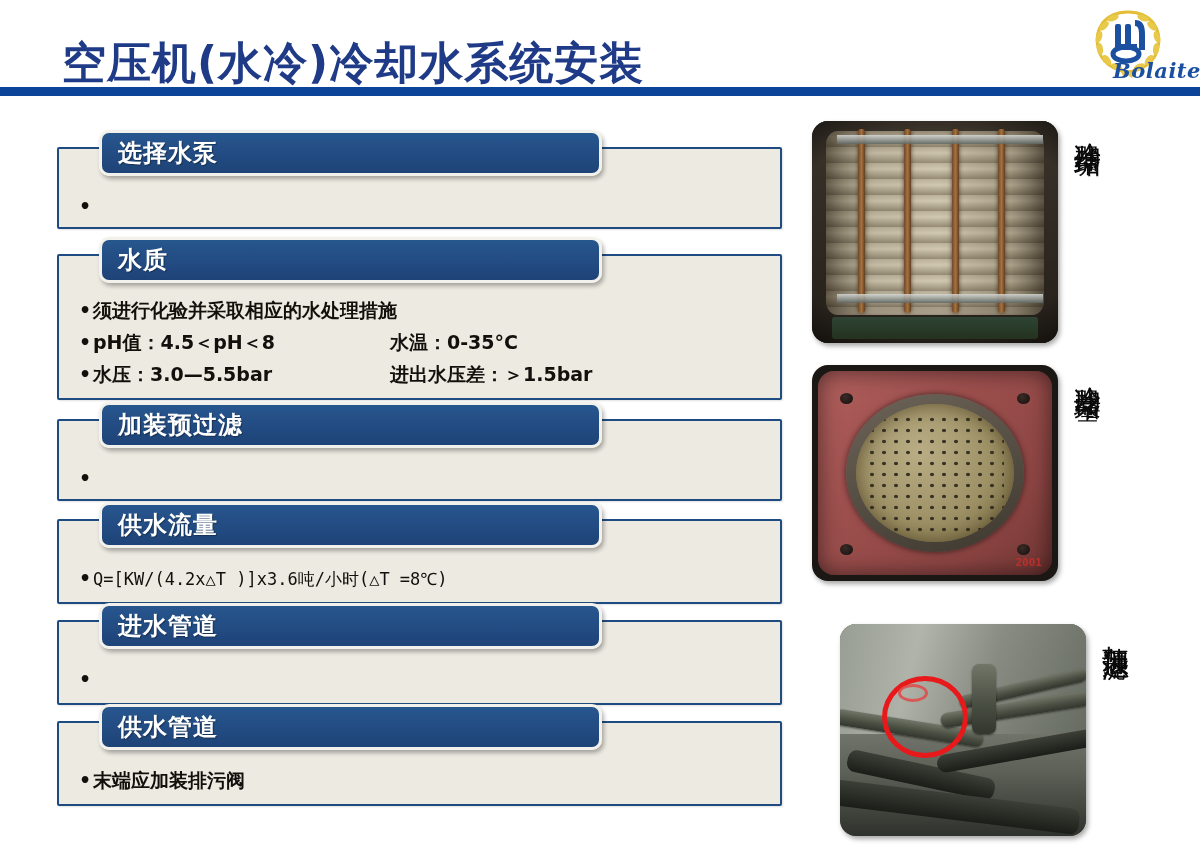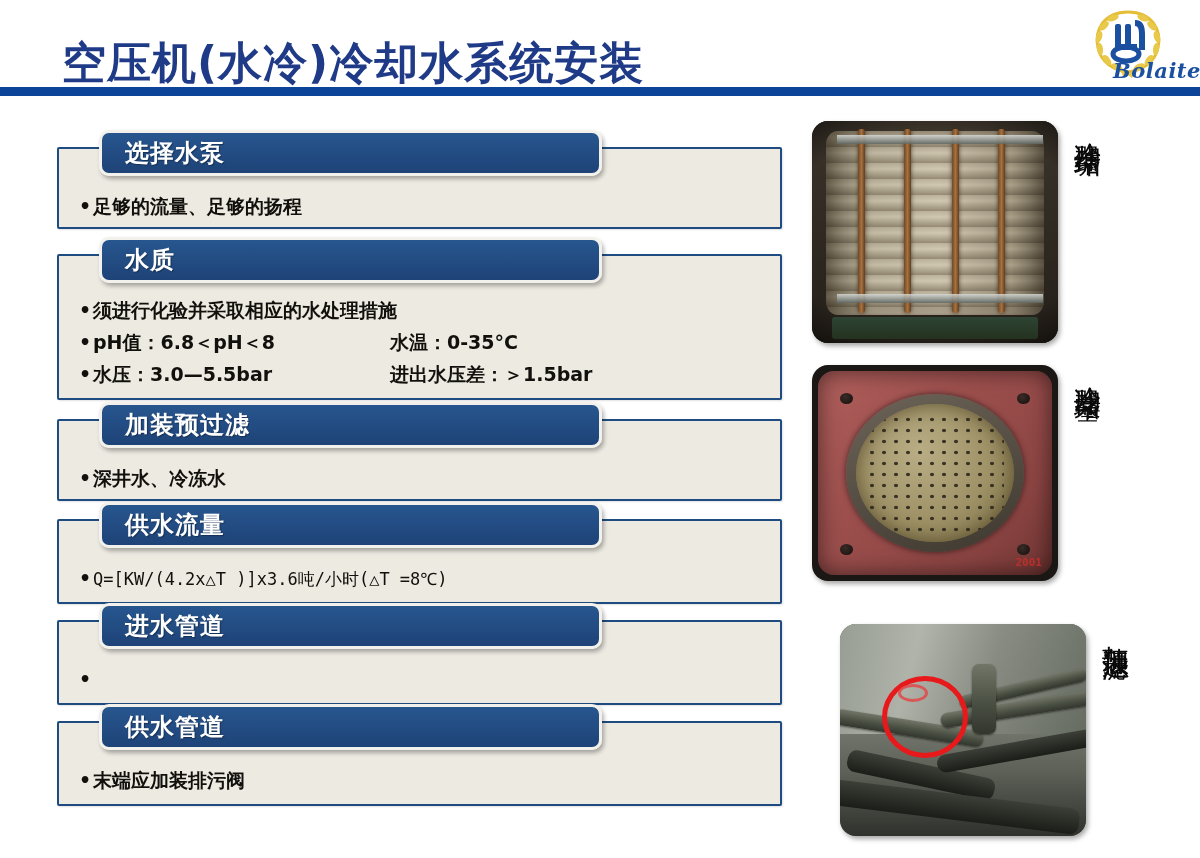--- a/index.html
+++ b/index.html
@@ -76,21 +76,21 @@
     border-radius: 10px;
     box-shadow: 2px 3px 4px rgba(0,0,0,0.30);
     display: flex;
     align-items: center;
     z-index: 3;
   }
   .block-header-text {
     color: #ffffff;
     font-size: 24px;
     font-weight: bold;
-    padding-left: 23px;
+    padding-left: 16px;
     letter-spacing: 1px;
     line-height: 28px;
     text-shadow: 1px 1px 1px rgba(0,0,0,0.35);
   }
   .bullets {
     position: absolute;
     left: 22px;
     width: 690px;
   }
   .bullet-row {
@@ -312,57 +312,55 @@
 <div class="left-col">
 
   <div class="block" style="top:33px;">
     <div class="block-body" style="top:17px;height:82px;"></div>
     <div class="block-header">
       <span class="block-header-text">选择水泵</span>
     </div>
     <div class="bullets" style="top:60px;">
       <div class="bullet-row">
         <span class="bullet-dot">•</span>
-        <span class="bullet-main">足够的流量、足够的扬程</span>
       </div>
     </div>
   </div>
 
   <div class="block" style="top:140px;">
     <div class="block-body" style="top:17px;height:146px;"></div>
     <div class="block-header">
       <span class="block-header-text">水质</span>
     </div>
     <div class="bullets" style="top:57px;">
       <div class="bullet-row">
         <span class="bullet-dot">•</span>
         <span class="bullet-main">须进行化验并采取相应的水处理措施</span>
       </div>
       <div class="bullet-row">
         <span class="bullet-dot">•</span>
-        <span class="bullet-main" style="min-width:230px;">pH值：6.8＜pH＜8</span>
+        <span class="bullet-main" style="min-width:230px;">pH值：4.5＜pH＜8</span>
         <span class="bullet-second">水温：0-35°C</span>
       </div>
       <div class="bullet-row">
         <span class="bullet-dot">•</span>
         <span class="bullet-main" style="min-width:230px;">水压：3.0—5.5bar</span>
         <span class="bullet-second">进出水压差：＞1.5bar</span>
       </div>
     </div>
   </div>
 
   <div class="block" style="top:305px;">
     <div class="block-body" style="top:17px;height:82px;"></div>
     <div class="block-header">
       <span class="block-header-text">加装预过滤</span>
     </div>
     <div class="bullets" style="top:60px;">
       <div class="bullet-row">
         <span class="bullet-dot">•</span>
-        <span class="bullet-main">深井水、冷冻水</span>
       </div>
     </div>
   </div>
 
   <div class="block" style="top:405px;">
     <div class="block-body" style="top:17px;height:85px;"></div>
     <div class="block-header">
       <span class="block-header-text">供水流量</span>
     </div>
     <div class="bullets" style="top:60px;">

